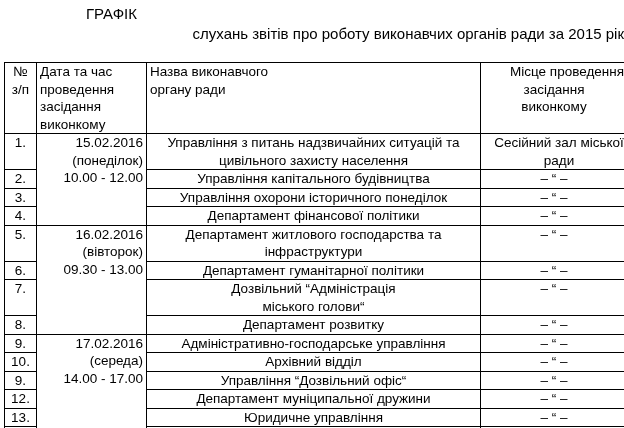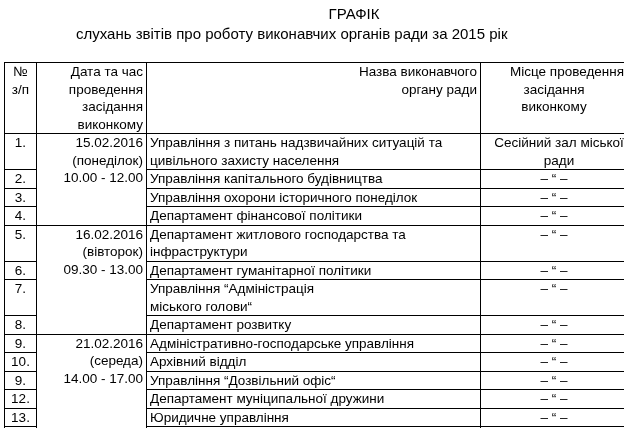--- a/index.html
+++ b/index.html
@@ -23,28 +23,28 @@
       left: 0;
       width: 624px;
       text-align: center;
       font-size: 15px;
       line-height: 20px;
     }
     .title-block .main-title {
       display: block;
       padding-left: 82px;
       width: 600px;
-      text-align: center;
+      text-align: left;
       box-sizing: border-box;
-      margin-left: 13px;
+      margin-left: 4px;
     }
     .title-block .subtitle {
       display: block;
       padding-left: 76px;
-      text-align: left;
+      text-align: right;
       width: 624px;
       box-sizing: border-box;
     }
     table.schedule {
       position: absolute;
       top: 62px;
       left: 4px;
       border-collapse: collapse;
       table-layout: fixed;
       width: 640px;
@@ -55,27 +55,27 @@
       vertical-align: top;
       font-weight: normal;
       overflow: hidden;
     }
     col.c-num { width: 32px; }
     col.c-date { width: 110px; }
     col.c-name { width: 334px; }
     col.c-place { width: 164px; }
     th { text-align: center; }
     th.h-num { text-align: center; }
-    th.h-date { text-align: right; }
-    th.h-name { text-align: right; padding-left: 0; }
+    th.h-date { text-align: left; }
+    th.h-name { text-align: left; padding-left: 0; }
     th.h-place { text-align: left; padding-left: 8px; }
     .hdr-row th { height: 66px; padding-top: 1px; }
     td.num { text-align: center; }
     td.date { text-align: right; }
-    td.name { text-align: left; padding-left: 10px; margin-top: 8px; }
+    td.name { text-align: center; padding-left: 10px; margin-top: 8px; }
     td.place { text-align: left; }
     td.place span.ditto { display: inline-block; width: 140px; text-align: center; }
     .date-line { display: block; }
     tr.r1 td { height: 33px; }
     tr.r-single td { height: 17px; }
     tr.r-double td { height: 35px; }
   </style>
 </head>
 <body>
 
@@ -160,35 +160,35 @@
     <td class="place"><span class="ditto">– “ –</span></td>
   </tr>
   <tr class="r-single">
     <td class="num">6.</td>
     <td class="name">Департамент гуманітарної політики</td>
     <td class="place"><span class="ditto">– “ –</span></td>
   </tr>
   <tr class="r-double">
     <td class="num">7.</td>
     <td class="name">
-      <span class="date-line">Управління “Адміністрація</span>
+      <span class="date-line">Дозвільний “Адміністрація</span>
       <span class="date-line">міського голови“</span>
     </td>
     <td class="place"><span class="ditto">– “ –</span></td>
   </tr>
   <tr class="r-single">
     <td class="num">8.</td>
     <td class="name">Департамент розвитку</td>
     <td class="place"><span class="ditto">– “ –</span></td>
   </tr>
 
   <tr class="r-single">
     <td class="num">9.</td>
     <td class="date" rowspan="6">
-      <span class="date-line">21.02.2016</span>
+      <span class="date-line">17.02.2016</span>
       <span class="date-line">(середа)</span>
       <span class="date-line">14.00 - 17.00</span>
     </td>
     <td class="name">Адміністративно-господарське управління</td>
     <td class="place"><span class="ditto">– “ –</span></td>
   </tr>
   <tr class="r-single">
     <td class="num">10.</td>
     <td class="name">Архівний відділ</td>
     <td class="place"><span class="ditto">– “ –</span></td>

